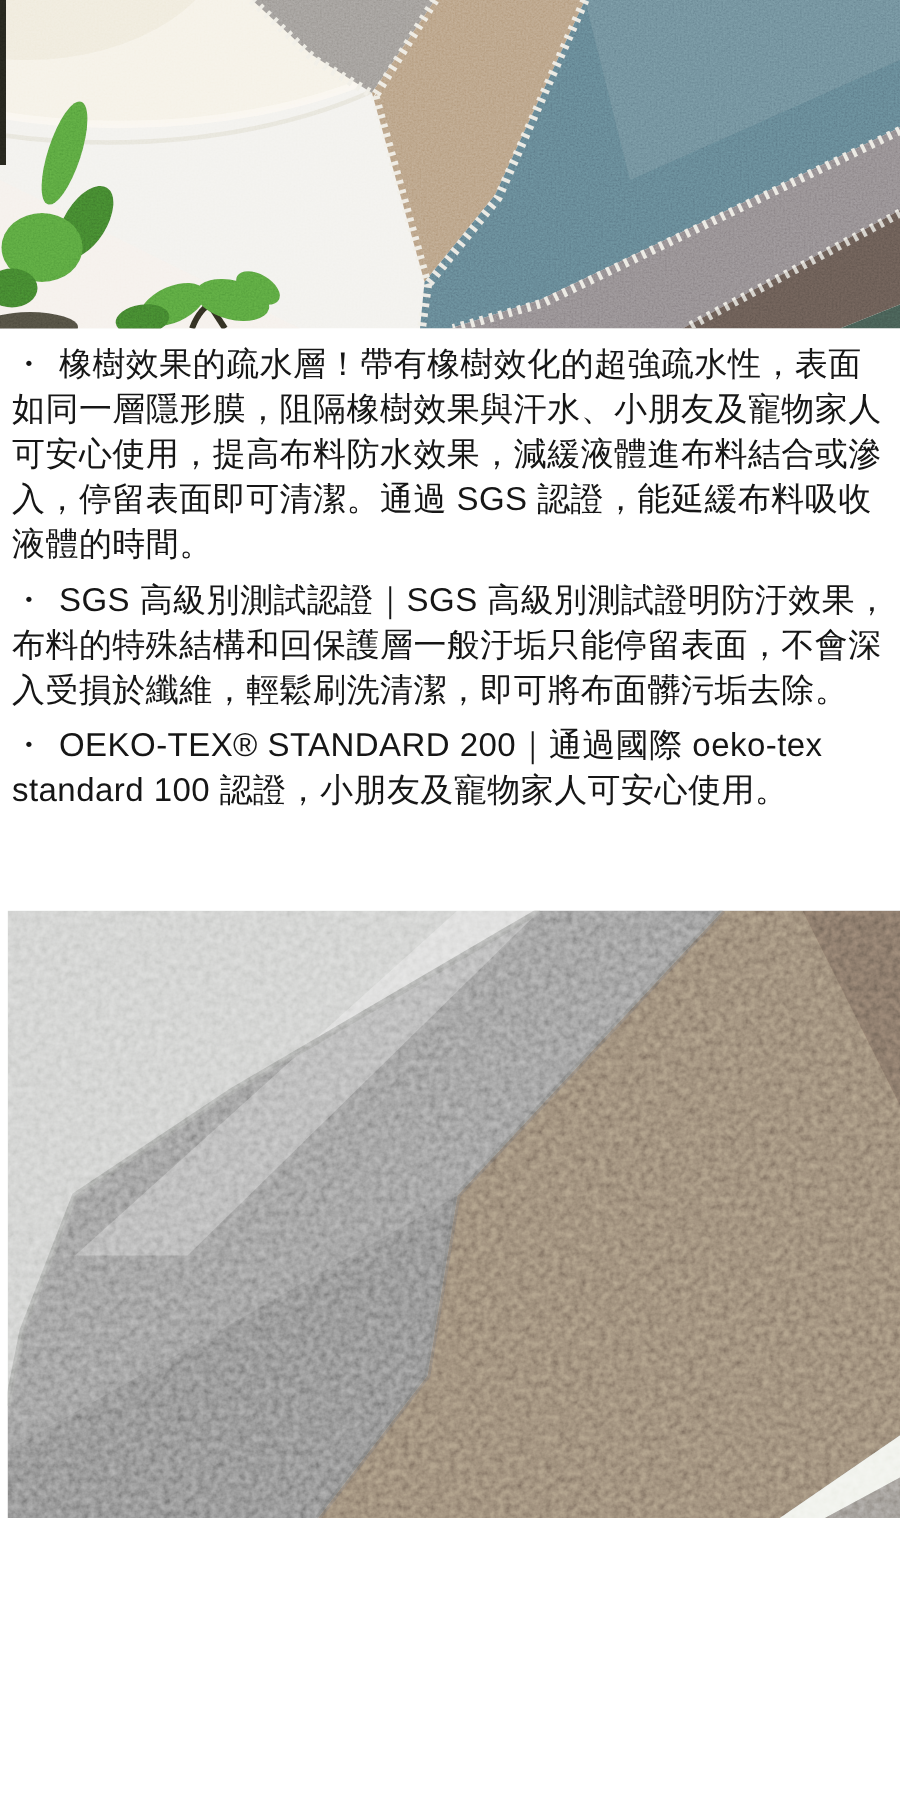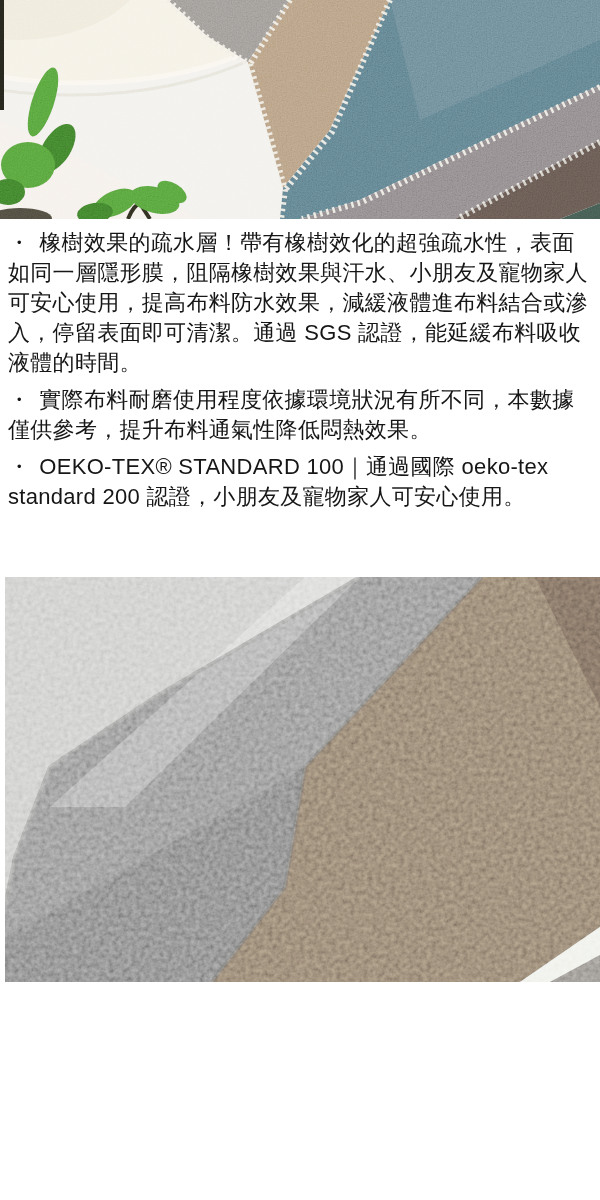--- a/index.html
+++ b/index.html
@@ -88,22 +88,22 @@
 
         <polygon points="390,0 600,0 600,40 420,120" fill="#ffffff" opacity="0.08"></polygon>
         <polygon points="600,140 600,203 560,219 455,219" fill="#000000" opacity="0.10"></polygon>
       </g>
       <rect class="grain" x="0" y="0" width="600" height="219" filter="url(#grainFine)" opacity="0.28"></rect>
     </svg>
   </figure>
 
   <section class="features">
     <p class="feat"><span class="bullet">・</span><span>橡樹效果的疏水層！帶有橡樹效化的超強疏水性，表面如同一層隱形膜，阻隔橡樹效果與汗水、小朋友及寵物家人可安心使用，提高布料防水效果，減緩液體進布料結合或滲入，停留表面即可清潔。通過 SGS 認證，能延緩布料吸收液體的時間。</span></p>
-    <p class="feat"><span class="bullet">・</span><span>實際布料耐磨使用程度依據環境狀況有所不同，本數據僅供參考，提升布料通氣性降低悶熱效果。</span></p>
-    <p class="feat"><span class="bullet">・</span><span>OEKO-TEX® STANDARD 100｜通過國際 oeko-tex standard 200 認證，小朋友及寵物家人可安心使用。</span></p>
+    <p class="feat"><span class="bullet">・</span><span>SGS 高級別測試認證｜SGS 高級別測試證明防汙效果，布料的特殊結構和回保護層一般汙垢只能停留表面，不會深入受損於纖維，輕鬆刷洗清潔，即可將布面髒污垢去除。</span></p>
+    <p class="feat"><span class="bullet">・</span><span>OEKO-TEX® STANDARD 200｜通過國際 oeko-tex standard 100 認證，小朋友及寵物家人可安心使用。</span></p>
   </section>
 
   <figure class="detail" style="--detail-colors-layers-0: #c9cac8; --detail-colors-layers-1: #8e8e8e; --detail-colors-layers-2: #897969; --detail-colors-crease: #9a9b99; --detail-colors-band: #eef0e9; --detail-colors-corner: #8e8983;">
     <svg width="595" height="405" viewBox="0 0 595 405" xmlns="http://www.w3.org/2000/svg">
       <defs>
         <filter id="grainCoarse" x="0" y="0" width="100%" height="100%">
           <feTurbulence type="fractalNoise" baseFrequency="0.22" numOctaves="3" seed="9" stitchTiles="stitch"></feTurbulence>
           <feColorMatrix type="saturate" values="0"></feColorMatrix>
           <feComponentTransfer>
               <feFuncA type="linear" slope="0" intercept="1"></feFuncA>

